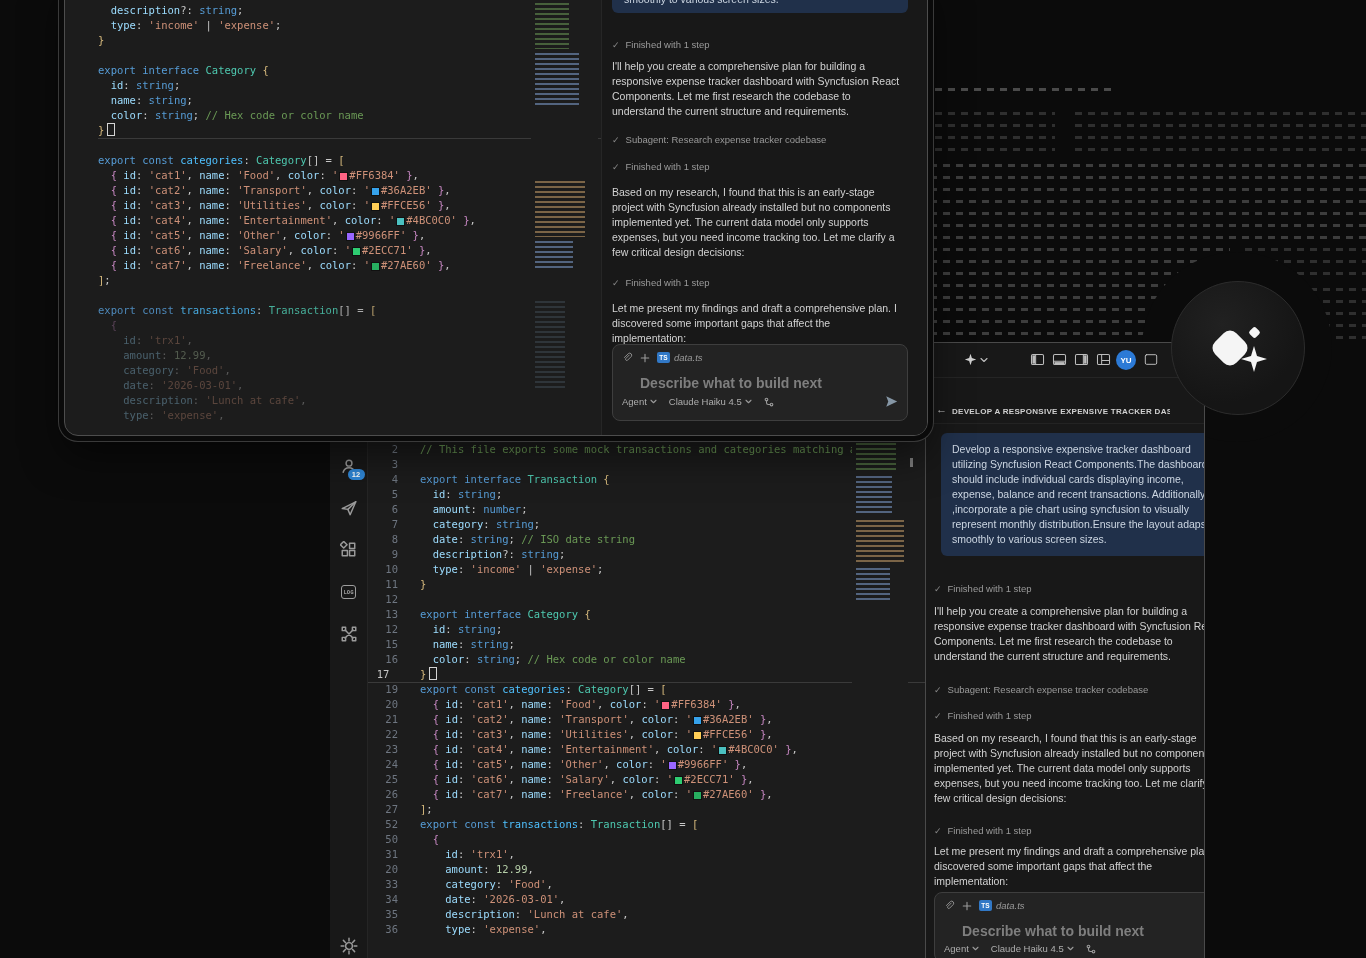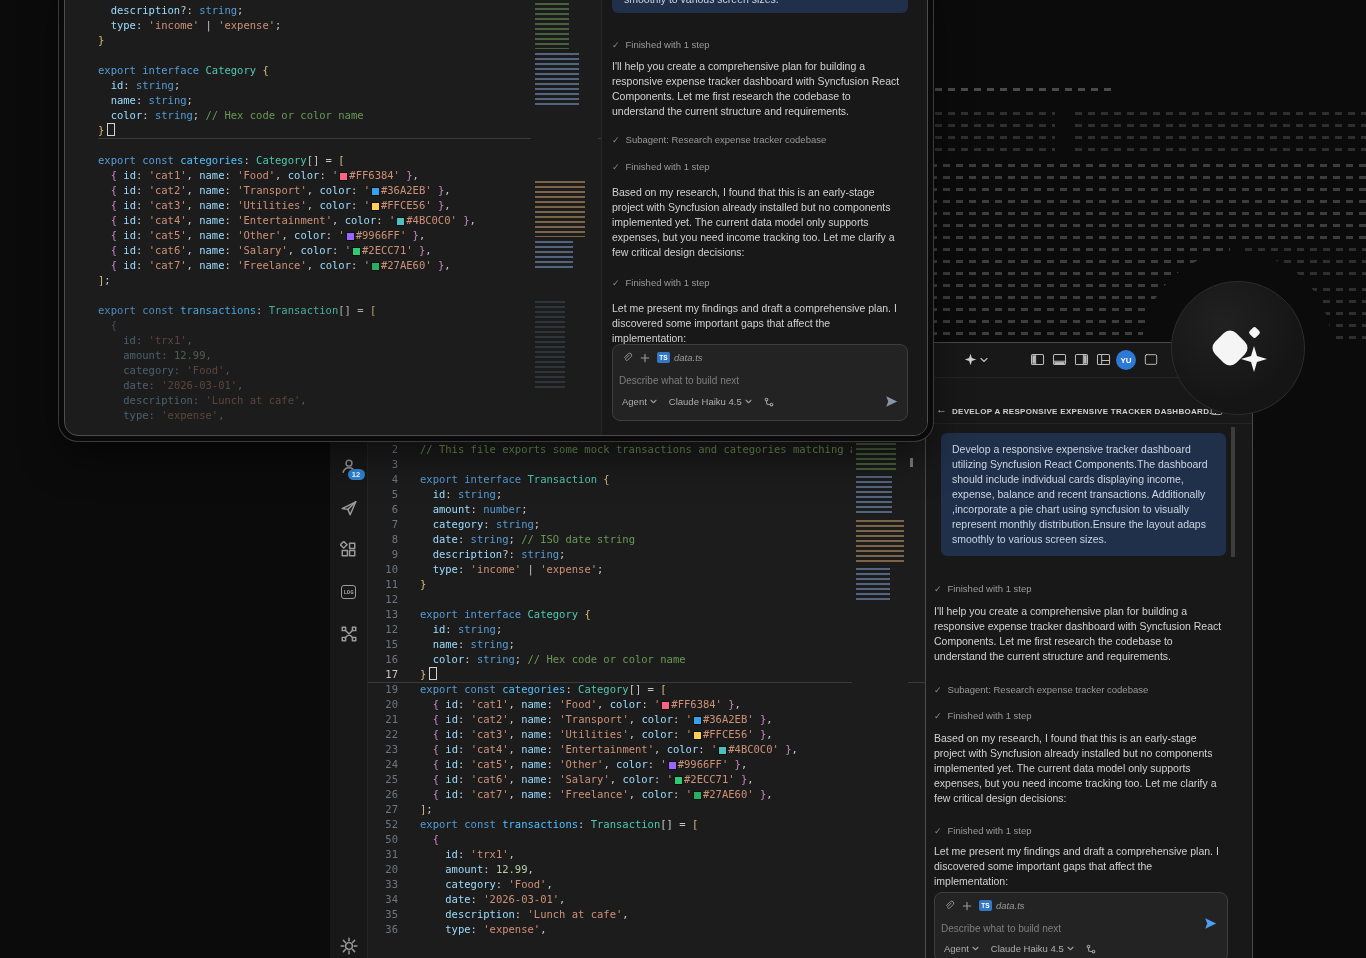--- a/index.html
+++ b/index.html
@@ -22,21 +22,21 @@
   #logo-clearing{position:absolute;left:1142px;top:252px;width:190px;height:190px;
     border-radius:50%;background:#0b0b0b;z-index:3;}
 
   
   .codelines{font-family:"DejaVu Sans Mono",monospace;font-size:10.5px;}
   .cl{display:flex;height:15px;line-height:15px;white-space:pre;}
   .cl.dim{opacity:.35;}
   .cl.semi{opacity:.85;}
   .cl.cur-line{box-shadow:0 1px 0 #3a3a3a;}
   .ln{width:30px;text-align:right;color:#6e7681;flex:none;}
-  .ln.act{color:#c6c6c6;}
+  .ln.act{color:#c6c6c6;text-align:center;}
   .ct{margin-left:22px;}
   .tk-k{color:#569cd6;}  .tk-t{color:#4ec9b0;}  .tk-v{color:#9cdcfe;}
   .tk-c{color:#4fc1ff;}  .tk-s{color:#ce9178;}  .tk-num{color:#b5cea8;}
   .tk-cm{color:#6a9955;} .tk-w{color:#c8c8c8;}  .tk-b1{color:#d7ba7d;}
   .tk-b2{color:#c586c0;}
   .swatch{display:inline-block;width:7px;height:7px;margin:0 2px;vertical-align:-1px;
     outline:1px solid rgba(0,0,0,.4);}
   .cursor{display:inline-block;width:6px;height:11px;border:1px solid #d4d4d4;
     margin-left:3px;vertical-align:-2px;}
 
@@ -58,21 +58,21 @@
     font-size:10.5px;line-height:15px;}
   .ucard-top{left:10px;width:296px;top:-40px;height:76px;box-sizing:border-box;
     padding:0 12px 6px 12px;display:flex;align-items:flex-end;overflow:hidden;}
   .chk{position:absolute;left:10px;display:flex;align-items:center;gap:6px;
     font-size:9.5px;color:#9a9a9a;}
   .chk .chk-ic{color:#8a8a8a;font-size:9px;}
   .msg{position:absolute;left:10px;width:292px;font-size:10.5px;line-height:15px;color:#d2d2d2;}
   .inputbox{position:absolute;left:10px;width:296px;background:#232323;
     border:1px solid #3e3e3e;border-radius:8px;box-sizing:border-box;}
   .ib-row1{position:absolute;left:9px;top:7px;display:flex;align-items:center;gap:7px;}
-  .ib-ph{position:absolute;left:6px;top:30px;font-size:10px;color:#7e7e7e;}
+  .ib-ph{position:absolute;left:27px;top:30px;font-size:14px;color:#7e7e7e;font-weight:bold;}
   .ib-row3{position:absolute;left:9px;right:9px;top:50px;display:flex;align-items:center;gap:12px;}
   .sel{display:flex;align-items:center;gap:3px;font-size:9.5px;color:#aeaeae;}
   .chip{display:flex;align-items:center;gap:4px;}
   .chip .ts{width:13px;height:11px;background:#3178c6;color:#fff;border-radius:2px;
     font-size:6.5px;font-weight:bold;display:flex;align-items:center;justify-content:center;}
   .chip .fname{font-size:9.5px;font-style:italic;color:#9a9a9a;}
   .ic{display:inline-flex;align-items:center;justify-content:center;}
   .ic svg{display:block;}
   .stroke{fill:none;stroke:#9a9a9a;stroke-width:1.3;stroke-linecap:round;stroke-linejoin:round;}
   .stroke-lt{fill:none;stroke:#bdbdbd;stroke-width:1.1;stroke-linecap:round;stroke-linejoin:round;}
@@ -90,21 +90,21 @@
     background:#2f86d6;color:#fff;border-radius:6px;font-size:7.5px;font-weight:bold;
     display:flex;align-items:center;justify-content:center;padding:0 2px;}
   .log-ic{border:1.2px solid #9d9d9d;border-radius:3px;font-size:5.5px;font-weight:bold;
     color:#9d9d9d;padding:3px 2px;font-family:"DejaVu Sans Mono",monospace;}
   #win2 .editor{position:absolute;left:38px;right:0;top:0;bottom:0;padding-top:8px;box-sizing:border-box;}
   #win2 .mm{position:absolute;left:522px;top:0;bottom:0;width:56px;background:#1c1c1c;}
   #win2 .ruler-mark{position:absolute;left:580px;top:24px;width:3px;height:9px;background:#7d7d7d;}
   #win2 .gear{position:absolute;bottom:2px;left:9px;}
 
   
-  #win3{position:absolute;left:925px;top:342px;width:328px;height:616px;z-index:4;
+  #win3{position:absolute;left:925px;top:342px;width:280px;height:616px;z-index:4;
     background:#181818;border:1px solid #4a4a4a;border-bottom:none;
     border-radius:9px 9px 0 0;overflow:hidden;box-sizing:border-box;}
   #win3 .titlebar{position:absolute;left:0;right:0;top:0;height:34px;border-bottom:1px solid #252525;}
   #win3 .titlebar .ic{position:absolute;top:10px;}
   #win3 .avatar{position:absolute;left:190px;top:7px;width:20px;height:20px;border-radius:50%;
     background:#2c7ad6;color:#fff;font-size:8px;font-weight:bold;
     display:flex;align-items:center;justify-content:center;}
   #win3 .panelrow{position:absolute;left:0;right:0;top:34px;height:22px;border-bottom:1px solid #232323;}
   #win3 .paneltitle{position:absolute;left:12px;top:6px;font-size:8.5px;font-weight:bold;
     letter-spacing:.5px;color:#d4d4d4;}

